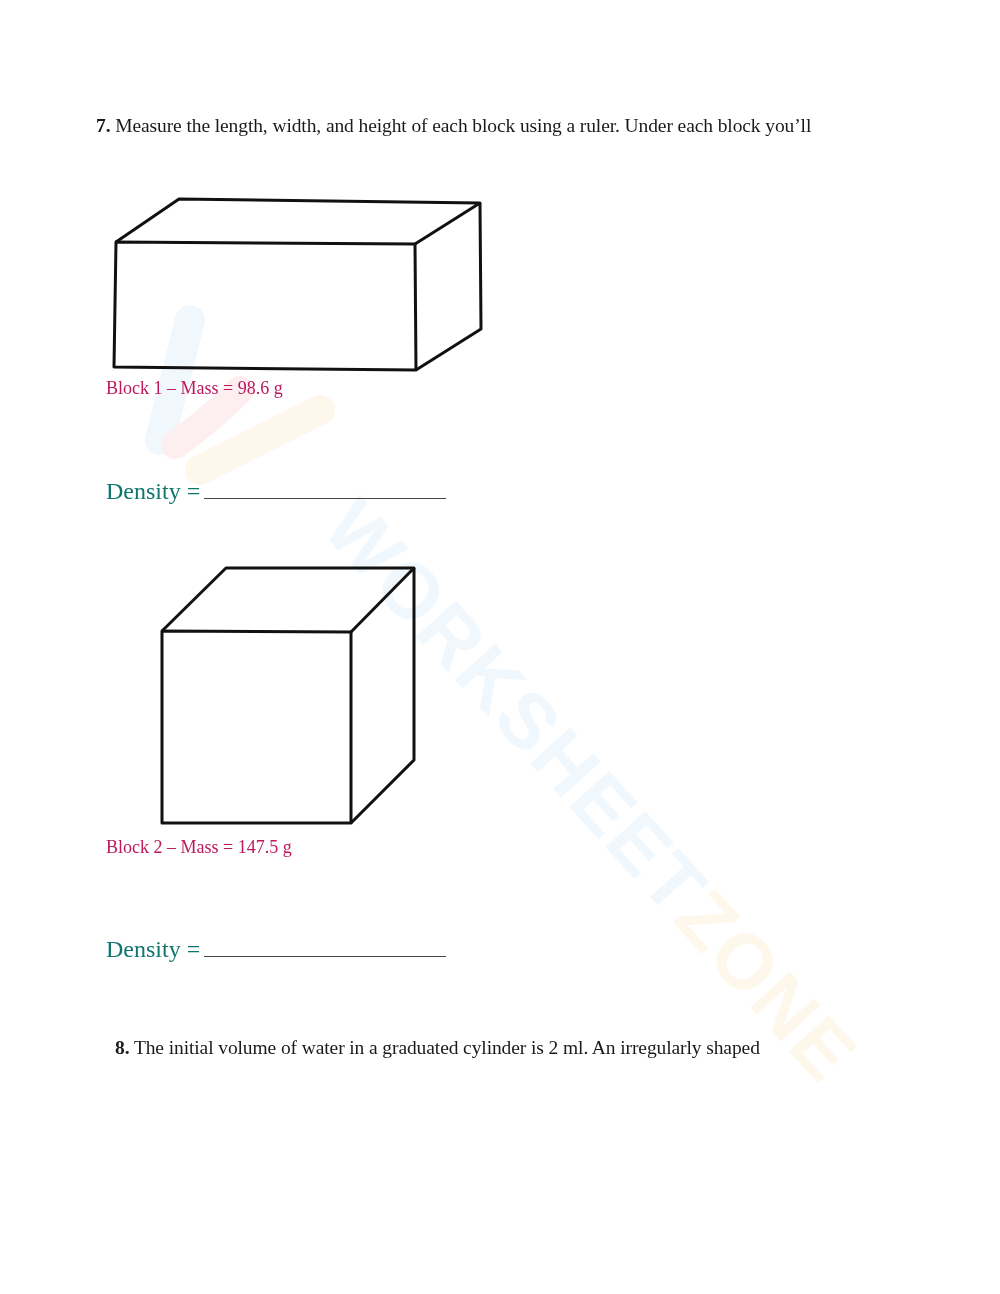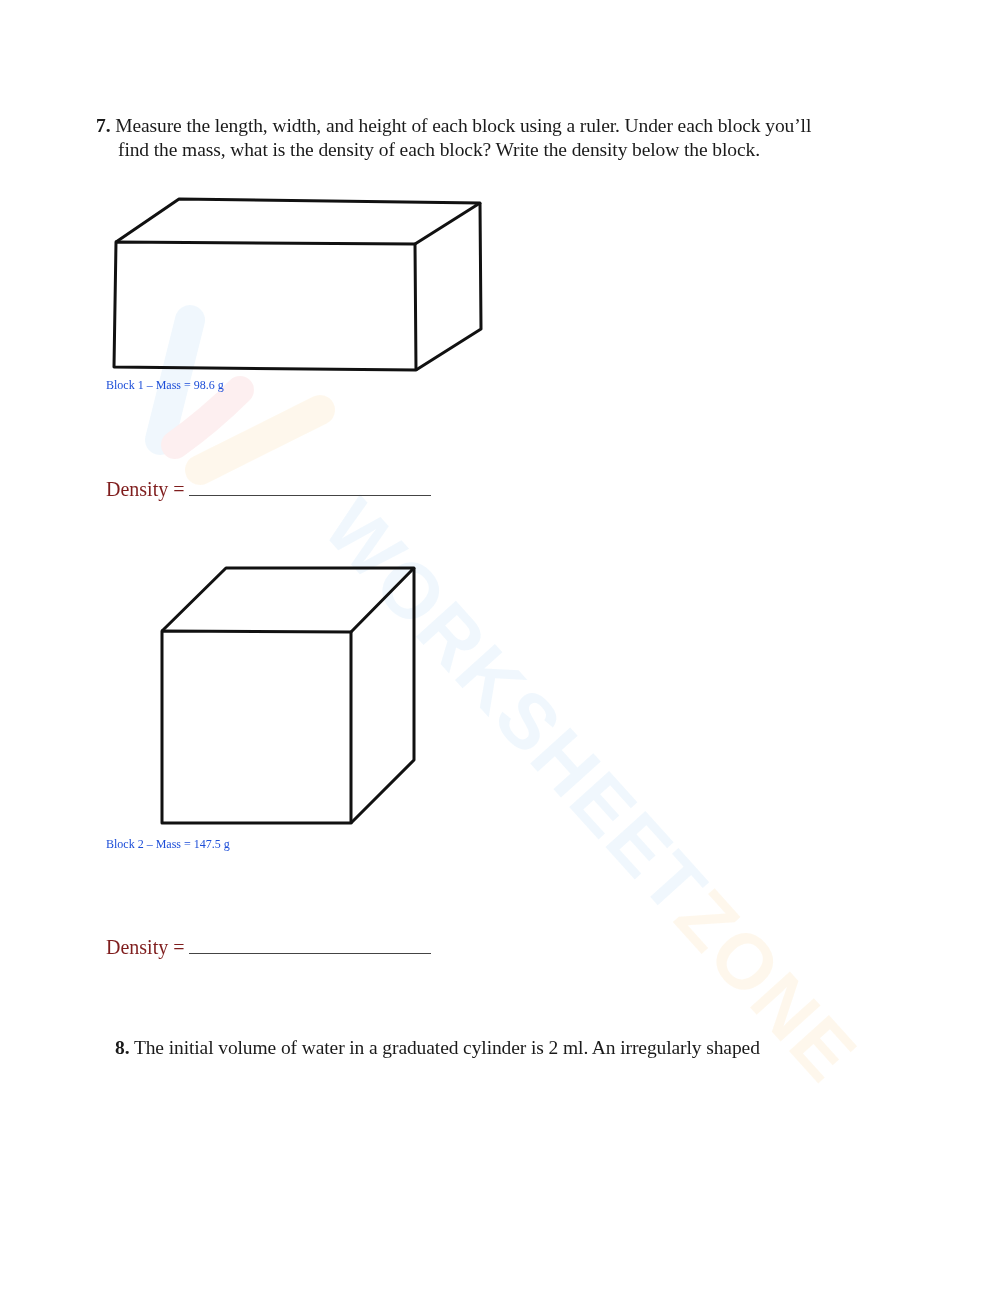--- a/index.html
+++ b/index.html
@@ -2,42 +2,41 @@
 <html><head>
 <meta charset="utf-8">
 <style>
   html, body { margin: 0; padding: 0; background: #ffffff; }
   body { width: 1000px; height: 1294px; position: relative; overflow: hidden; font-family: "DejaVu Serif", serif; color: #1a1a1a; }
   .q { position: absolute; left: 96px; font-family: "Liberation Serif", serif; font-size: 19.5px; line-height: 24px; letter-spacing: -0.1px; }
   .q .num { font-weight: bold; }
   .q .line2 { padding-left: 22px; display: block; }
   .q7 { top: 114px; width: 800px; }
   .q8 { top: 1036px; width: 800px; margin-left: 19px; }
-  .label { position: absolute; font-family: "Liberation Serif", serif; font-size: 12px; color: #1d4ed8; }
-  .density { position: absolute; left: 106px; font-family: "Liberation Serif", serif; font-size: 20px; color: #7f1d1d; }
+  .label { position: absolute; font-family: "Liberation Serif", serif; font-size: 18px; color: #be185d; }
+  .density { position: absolute; left: 106px; font-family: "Liberation Serif", serif; font-size: 24px; color: #0f766e; }
   .density .blank { display: inline-block; width: 242px; border-bottom: 1px solid #444; margin-left: 4px; height: 14px; vertical-align: baseline; }
   svg.fig { position: absolute; }
   .watermark { position: absolute; left: 0; top: 0; width: 1000px; height: 1294px; pointer-events: none; }
 </style>
 </head>
 <body>
 
 <svg class="watermark" viewBox="0 0 1000 1294">
   <g opacity="0.08">
     <path d="M190 320 Q175 380 160 440" stroke="#4aa3e8" stroke-width="30" stroke-linecap="round" fill="none"></path>
     <path d="M175 445 Q210 420 240 390" stroke="#e8434a" stroke-width="28" stroke-linecap="round" fill="none"></path>
     <path d="M200 470 Q260 440 320 410" stroke="#f5a623" stroke-width="30" stroke-linecap="round" fill="none"></path>
   </g>
   <text x="320" y="530" transform="rotate(48 320 530)" font-family="Liberation Sans, sans-serif" font-weight="bold" font-size="78" fill="#4aa3e8" opacity="0.08" letter-spacing="2">WORKSHEET<tspan fill="#f5a623">ZONE</tspan></text>
 </svg>
 
 <div class="q q7">
   <span class="num">7.</span>
   <span>Measure the length, width, and height of each block using a ruler. Under each block you’ll</span>
-  <span class="line2">find the mass, what is the density of each block? Write the density below the block.</span>
 </div>
 
 <svg class="fig" style="left:100px; top:190px;" width="400" height="190" viewBox="100 190 400 190">
   <g fill="none" stroke="#111" stroke-width="3" stroke-linejoin="round">
     <path d="M116 242 L415 244 L416 370 L114 367 Z"></path>
     <path d="M116 242 L179 199 L480 203 L415 244"></path>
     <path d="M480 203 L481 329 L416 370"></path>
   </g>
 </svg>
 <div class="label" style="left:106px; top:378px;">Block 1 –  Mass = 98.6 g</div>

